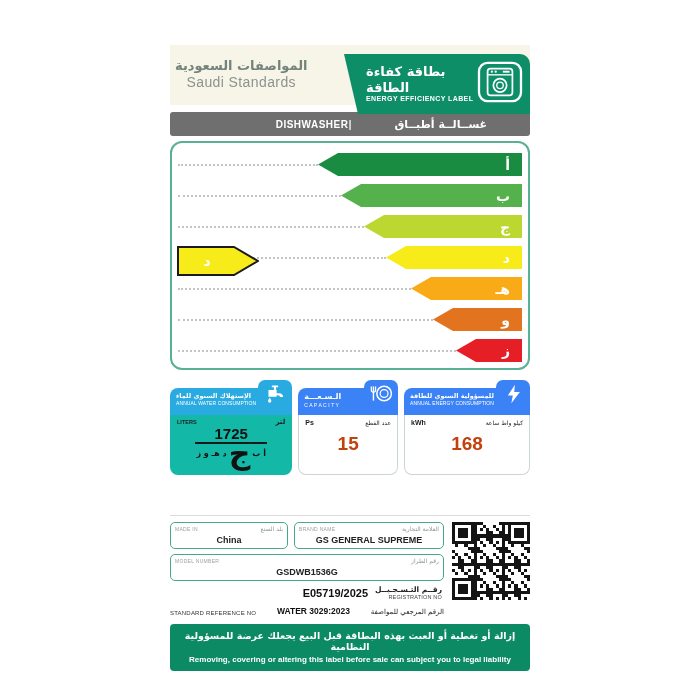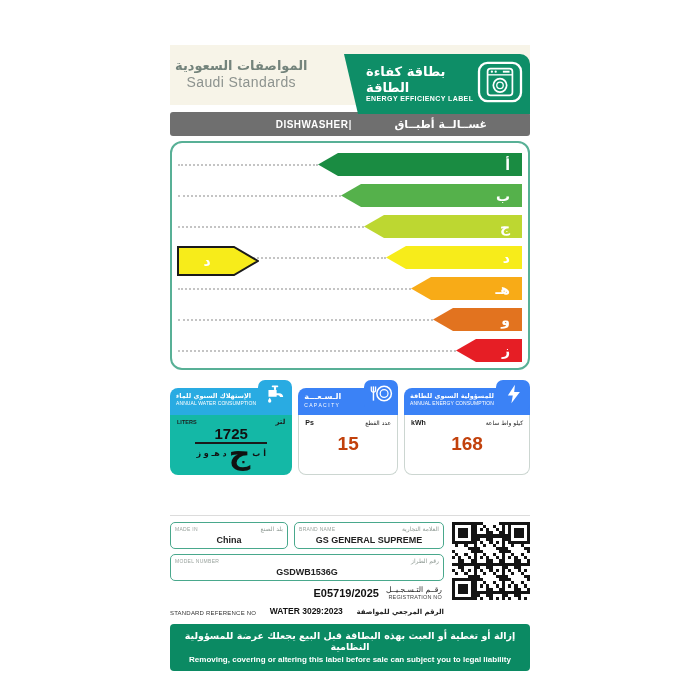--- a/index.html
+++ b/index.html
@@ -73,26 +73,26 @@
   .lbls{display:flex;justify-content:space-between;align-items:baseline;}
   .lbl-en{font-size:5px;color:#9aa39e;letter-spacing:.3px;}
   .lbl-ar{font-size:6px;color:#8f9a94;}
   .dval{text-align:center;font-weight:bold;font-size:9px;color:#222;margin-top:3px;}
   .made{width:118px;}
   .brand-box{flex:1;}
   .model{margin-top:5px;}
   .reg{display:flex;justify-content:flex-end;align-items:center;gap:7px;margin-top:4px;padding-right:2px;}
   .reg-val{font-weight:bold;font-size:11px;color:#111;}
   .reg-lbls{text-align:right;line-height:1.2;}
-  .reg-ar{display:block;font-size:7.5px;font-weight:normal;color:#222;}
+  .reg-ar{display:block;font-size:7.5px;font-weight:bold;color:#222;}
   .reg-en{display:block;font-size:5.5px;color:#444;letter-spacing:.2px;}
   .stdrow{display:flex;justify-content:space-between;align-items:flex-end;margin-top:5px;}
   .std-en{font-size:6px;color:#333;letter-spacing:.2px;}
   .std-val{font-size:8.5px;font-weight:bold;color:#111;}
-  .std-ar{font-size:7px;font-weight:bold;color:#222;}
+  .std-ar{font-size:7px;font-weight:normal;color:#222;}
   .qrwrap{width:78px;height:78px;flex:0 0 auto;}
 
   
   .footer{margin-top:8px;background:#0b8a63;border-radius:4px;color:#fff;text-align:center;padding:6px 4px 7px;}
   .f-ar{display:block;font-size:9.5px;font-weight:bold;}
   .f-en{display:block;font-size:8px;font-weight:bold;margin-top:3px;}
 </style>
 </head>
 <body>
 

